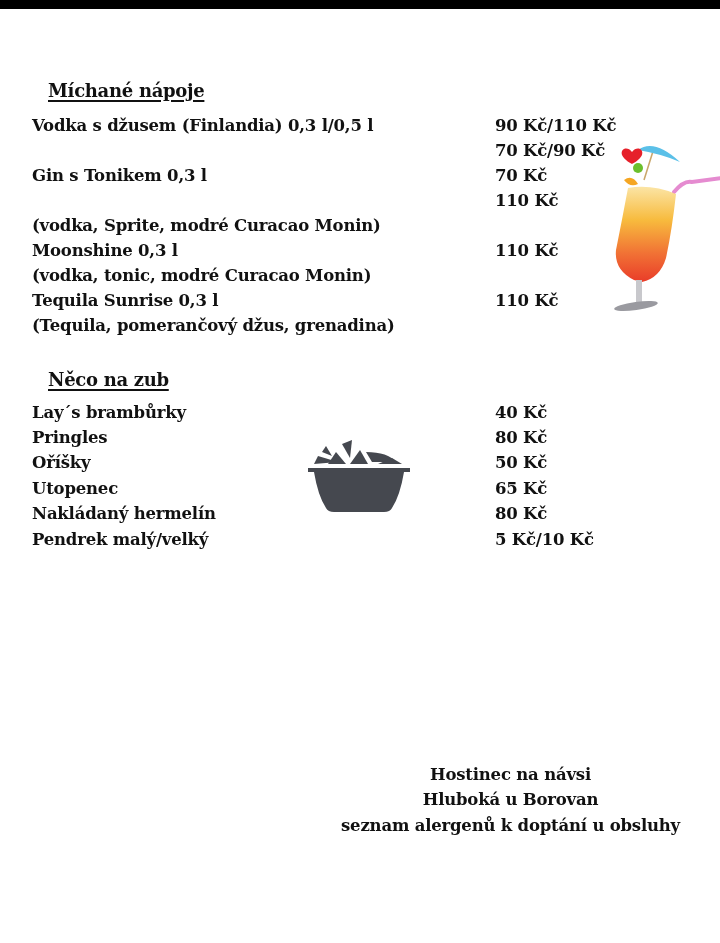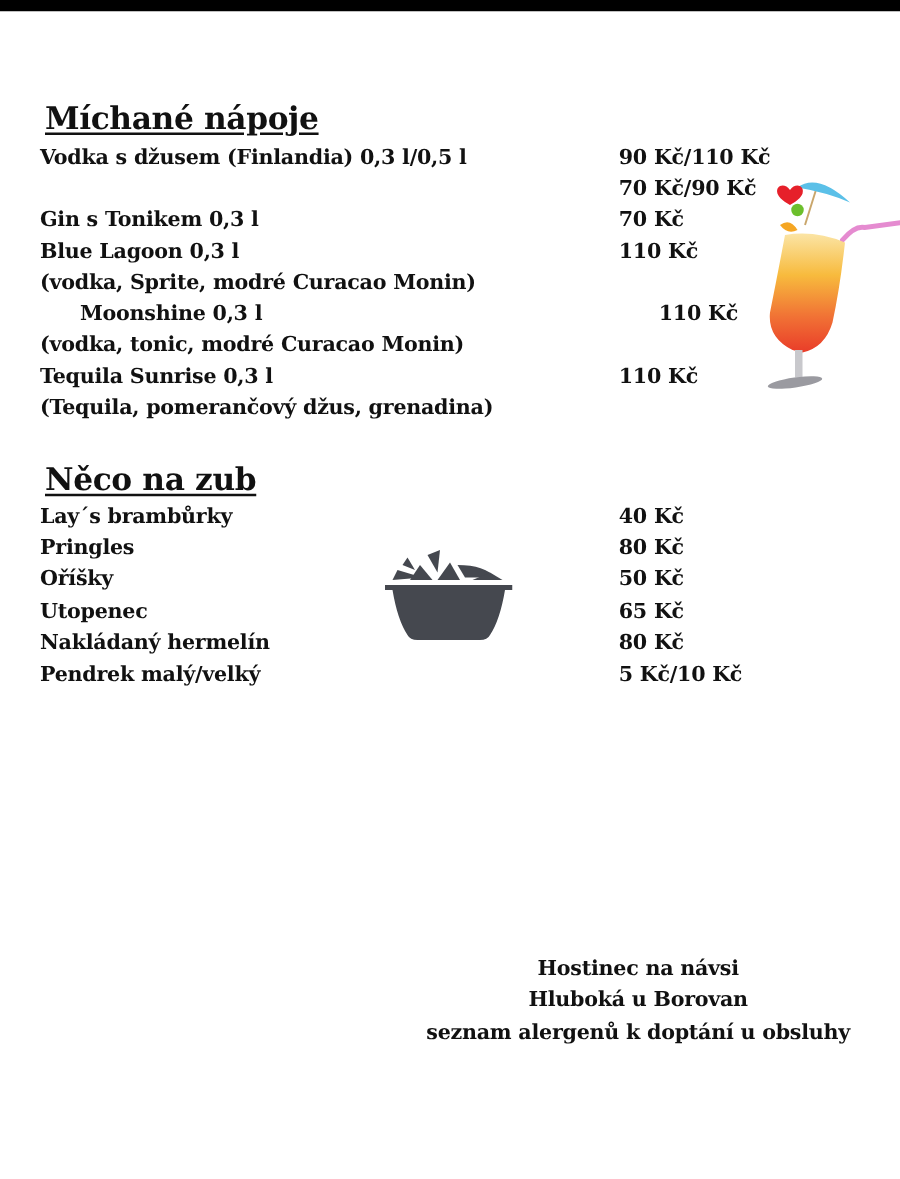--- a/index.html
+++ b/index.html
@@ -2,21 +2,21 @@
 <html><head>
   <meta charset="utf-8">
   <style>
     html, body { margin: 0; padding: 0; }
     body {
       width: 720px; height: 943px; background: #ffffff; position: relative; overflow: hidden;
       font-family: "DejaVu Serif", "Liberation Serif", serif; color: #111111;
     }
     .topbar { position: absolute; left: 0; top: 0; width: 720px; height: 9px; background: #000000; }
     .heading {
-      position: absolute; left: 36px; font-weight: bold; font-size: 25px; text-decoration: underline;
+      position: absolute; left: 48px; font-weight: bold; font-size: 18px; text-decoration: underline;
       text-decoration-thickness: 2px; text-underline-offset: 3px; letter-spacing: -0.3px; white-space: nowrap;
     }
     .row { position: absolute; left: 32px; height: 25px; width: 620px; font-weight: bold; font-size: 16.5px; white-space: nowrap; letter-spacing: -0.2px; text-align: center; }
     .row .name { position: absolute; left: 0; top: 0; }
     .row .price { position: absolute; left: 463px; top: 0; }
     .footer { position: absolute; right: 40px; top: 762px; text-align: center; font-weight: bold; font-size: 16.5px; line-height: 25.3px; letter-spacing: -0.2px; }
     .footer div { white-space: nowrap; }
     .cocktail { position: absolute; left: 592px; top: 140px; width: 130px; height: 185px; }
     .bowl { position: absolute; left: 308px; top: 438px; width: 102px; height: 75px; }
   </style>
@@ -32,27 +32,26 @@
   <span class="price">90 Kč/110 Kč</span>
 </div>
 <div class="row" style="top:141px;">
   <span class="price">70 Kč/90 Kč</span>
 </div>
 <div class="row" style="top:166px;">
   <span class="name">Gin s Tonikem 0,3 l</span>
   <span class="price">70 Kč</span>
 </div>
 <div class="row" style="top:191px;">
-  <span class="name">Blue Lagoon 0,3 l</span>
   <span class="price">110 Kč</span>
 </div>
 <div class="row" style="top:216px;">
   <span class="name">(vodka, Sprite, modré Curacao Monin)</span>
 </div>
-<div class="row" style="top:241px;margin-left:32px;">
+<div class="row" style="top:241px;">
   <span class="name">Moonshine 0,3 l</span>
   <span class="price">110 Kč</span>
 </div>
 <div class="row" style="top:266px;">
   <span class="name">(vodka, tonic, modré Curacao Monin)</span>
 </div>
 <div class="row" style="top:291px;">
   <span class="name">Tequila Sunrise 0,3 l</span>
   <span class="price">110 Kč</span>
 </div>

